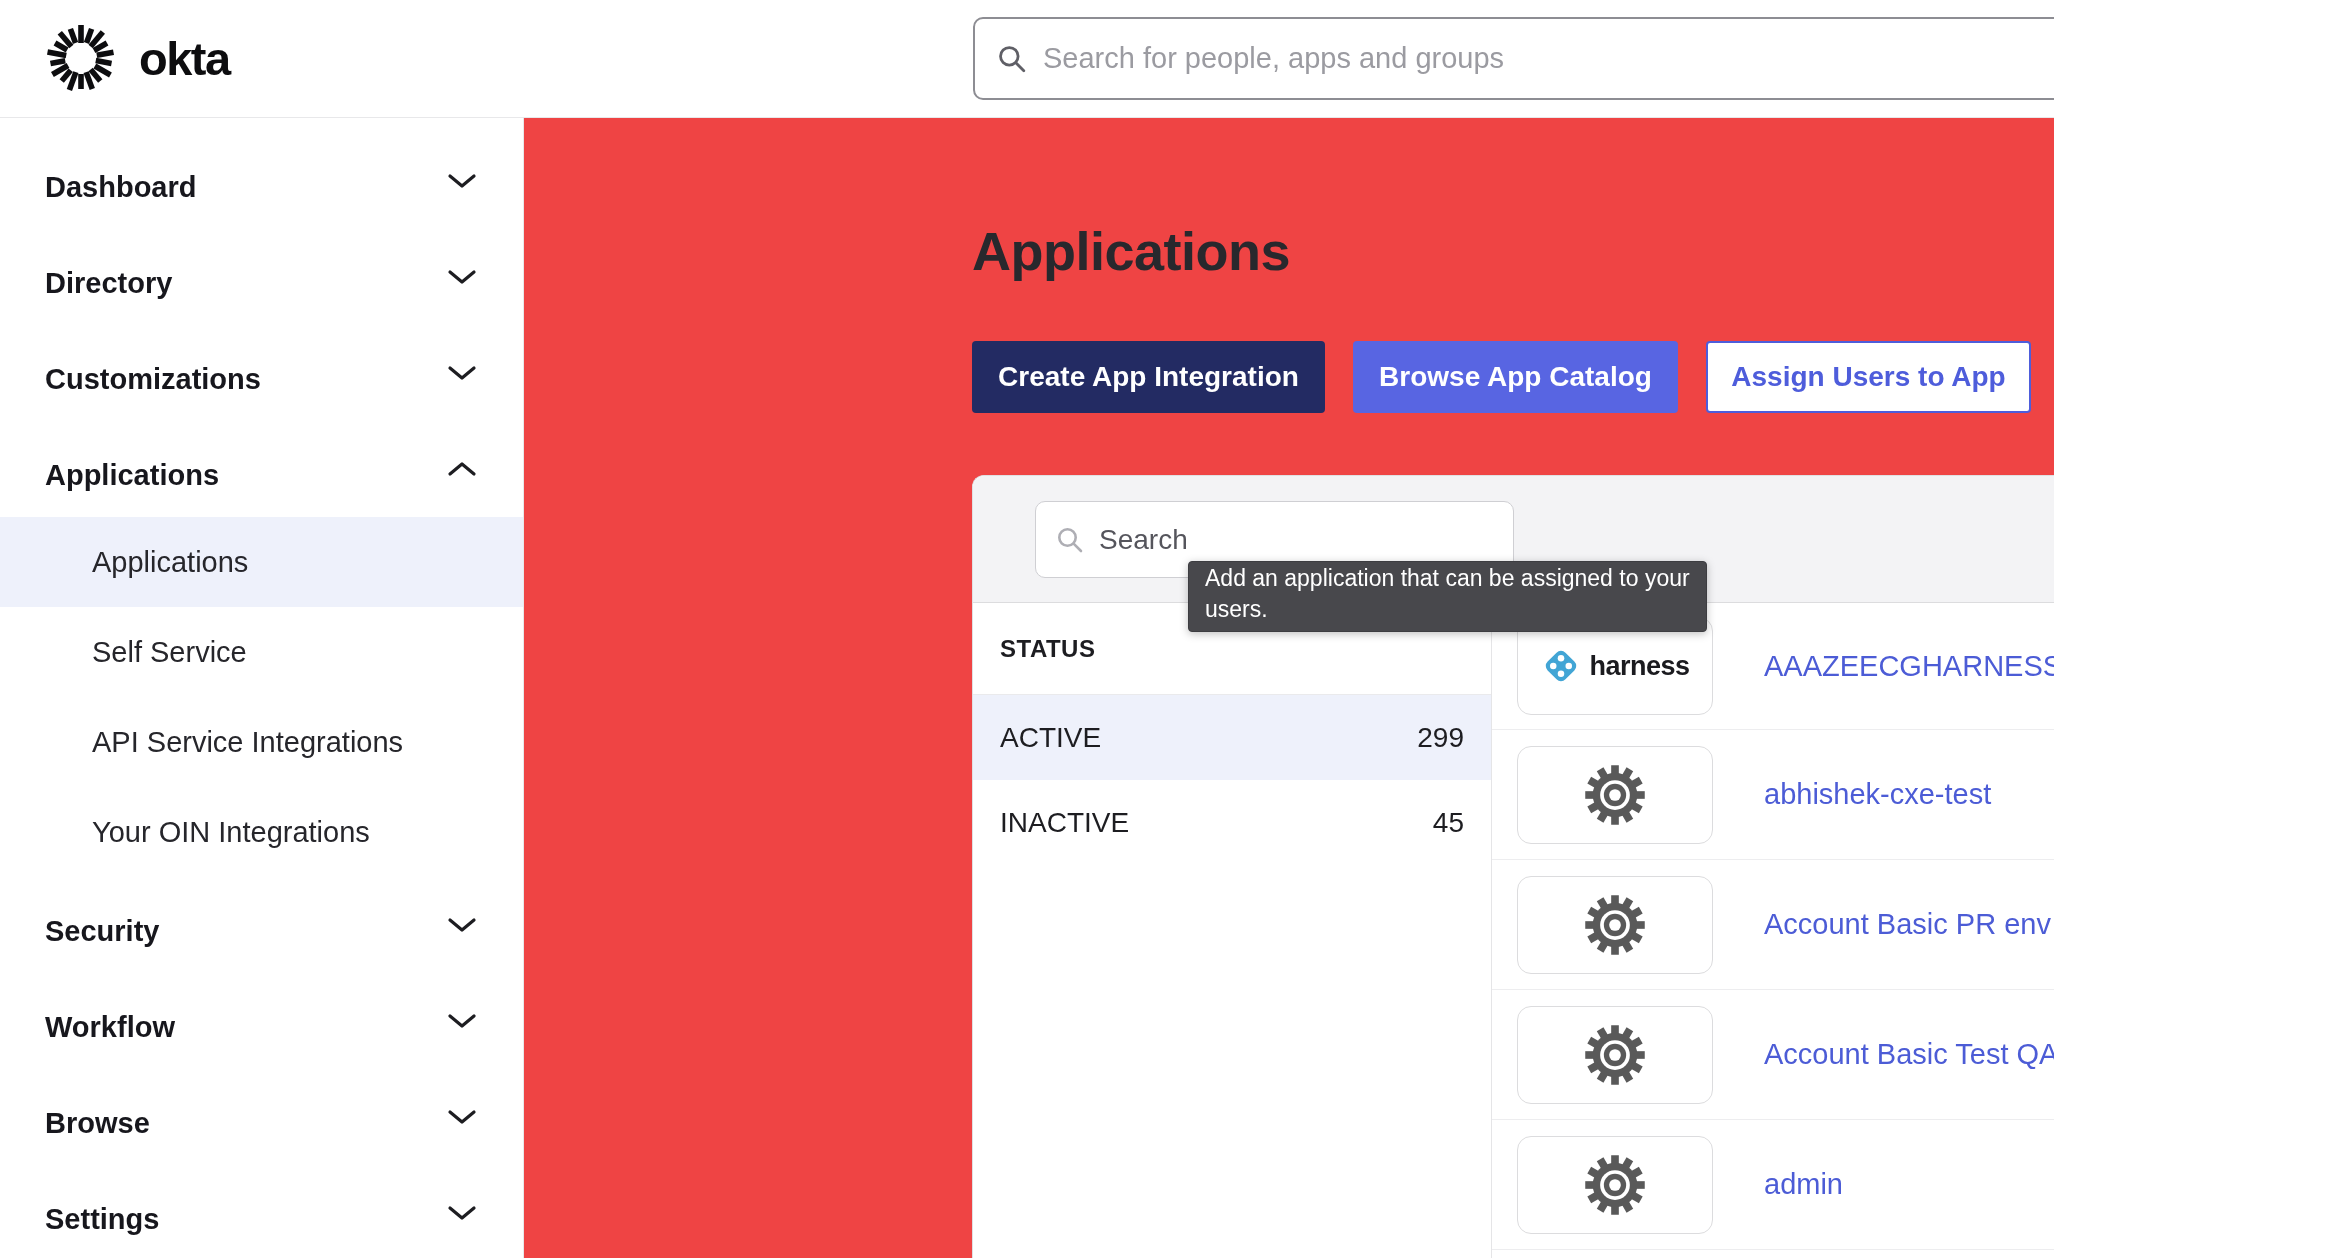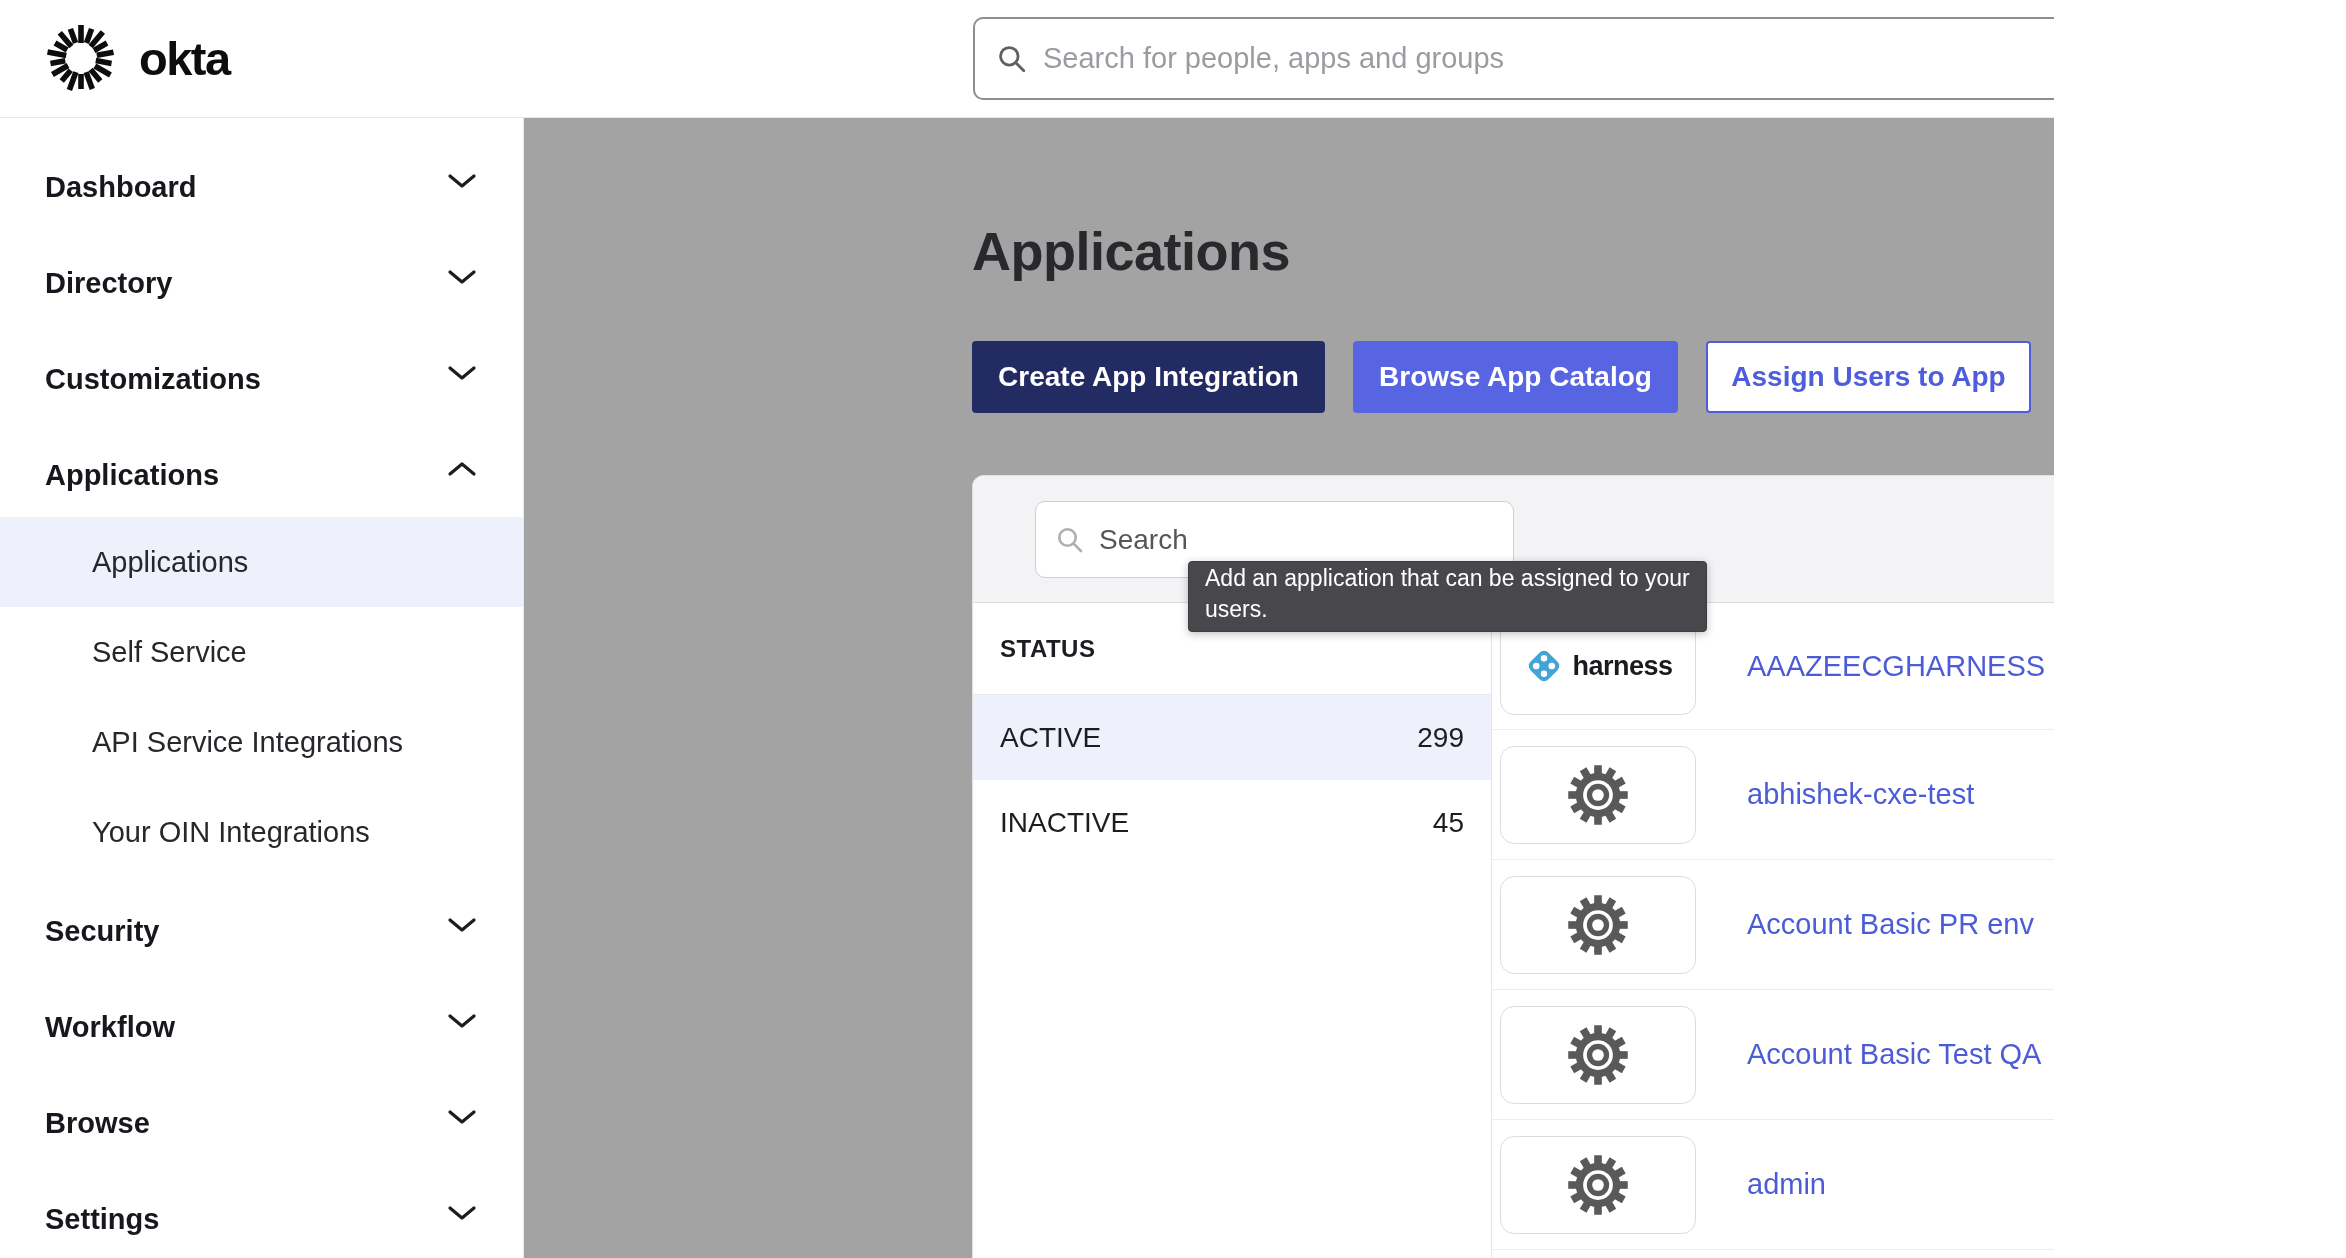--- a/index.html
+++ b/index.html
@@ -1,19 +1,19 @@
 <!DOCTYPE html>
 <html><head>
 <meta charset="utf-8">
 <style>
   * { margin:0; padding:0; box-sizing:border-box; }
   html,body { background:#ffffff; }
   .screen {
     position:relative; width:2054px; height:1258px; overflow:hidden;
-    background:#a3a3a3; font-family:"Liberation Sans", sans-serif; color:#1d1d21;
+    background:#ef4444; font-family:"Liberation Sans", sans-serif; color:#1d1d21;
   }
 
   
   .topbar { position:absolute; left:0; top:0; width:2346px; height:118px; background:#fff; border-bottom:1px solid #e8e8ea; z-index:10; }
   .brand { position:absolute; left:45px; top:22px; display:flex; align-items:center; gap:22px; cursor:pointer; }
   .brand-word { font-size:47px; font-weight:700; letter-spacing:-1.5px; color:#0d0d0f; }
   .global-search { position:absolute; left:973px; top:17px; width:1328px; height:83px; background:#fff;
     border:2px solid #8d8d93; border-radius:10px; display:flex; align-items:center; padding:0 22px; gap:16px; }
   .global-search input { border:none; outline:none; flex:1; font-size:29px; color:#3c3c43; font-family:"Liberation Sans", sans-serif; background:transparent; }
   .global-search input::placeholder { color:#9b9ba1; }
@@ -47,21 +47,21 @@
   .panel-body { display:flex; height:656px; }
 
   .filter-col { width:519px; border-right:1px solid #e5e5e7; }
   .status-header { height:92px; display:flex; align-items:center; padding:0 27px; font-size:24px; font-weight:700; letter-spacing:0.5px; color:#1d1d21; border-bottom:1px solid #eaeaec; }
   .status-row { height:85px; display:flex; align-items:center; justify-content:space-between; padding:0 27px; font-size:28px; color:#1d1d21; cursor:pointer; }
   .status-row.selected { background:#eef1fb; }
 
   .list-col { flex:1; }
   .app-row { display:flex; align-items:center; border-bottom:1px solid #ededef; height:130px; }
   .app-row:first-child { height:127px; }
-  .app-icon-card { margin-left:8px; width:196px; height:98px; background:#fff; border:1px solid #dcdcde; border-radius:14px;
+  .app-icon-card { margin-left:25px; width:196px; height:98px; background:#fff; border:1px solid #dcdcde; border-radius:14px;
     display:flex; align-items:center; justify-content:center; gap:7px; flex:0 0 auto; }
   .harness-word { font-size:27px; font-weight:700; color:#1b1b1f; letter-spacing:-0.5px; }
   .app-link { margin-left:51px; font-size:29px; color:#4c5cd6; text-decoration:none; cursor:pointer; }
 
   
   .tooltip { position:absolute; left:1188px; top:561px; z-index:60; width:max-content; background:#48484c; border:1px solid #3d3d41;
     color:#ffffff; font-size:23px; line-height:31px; padding:1px 16px 6px 16px; border-radius:4px; box-shadow:0 2px 8px rgba(0,0,0,.25); }
   .tooltip div { white-space:nowrap; }
 </style>
 </head>

